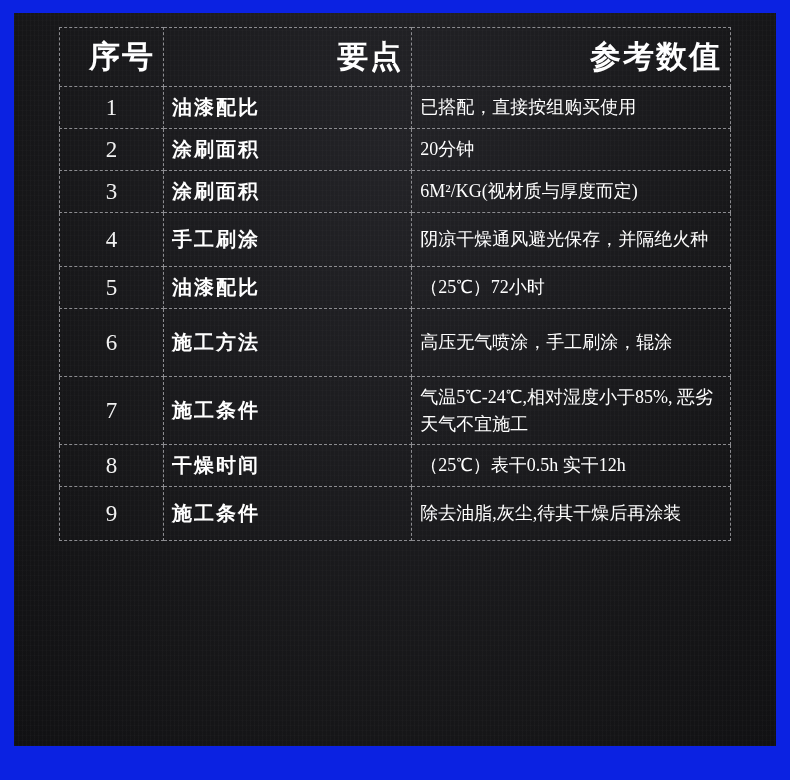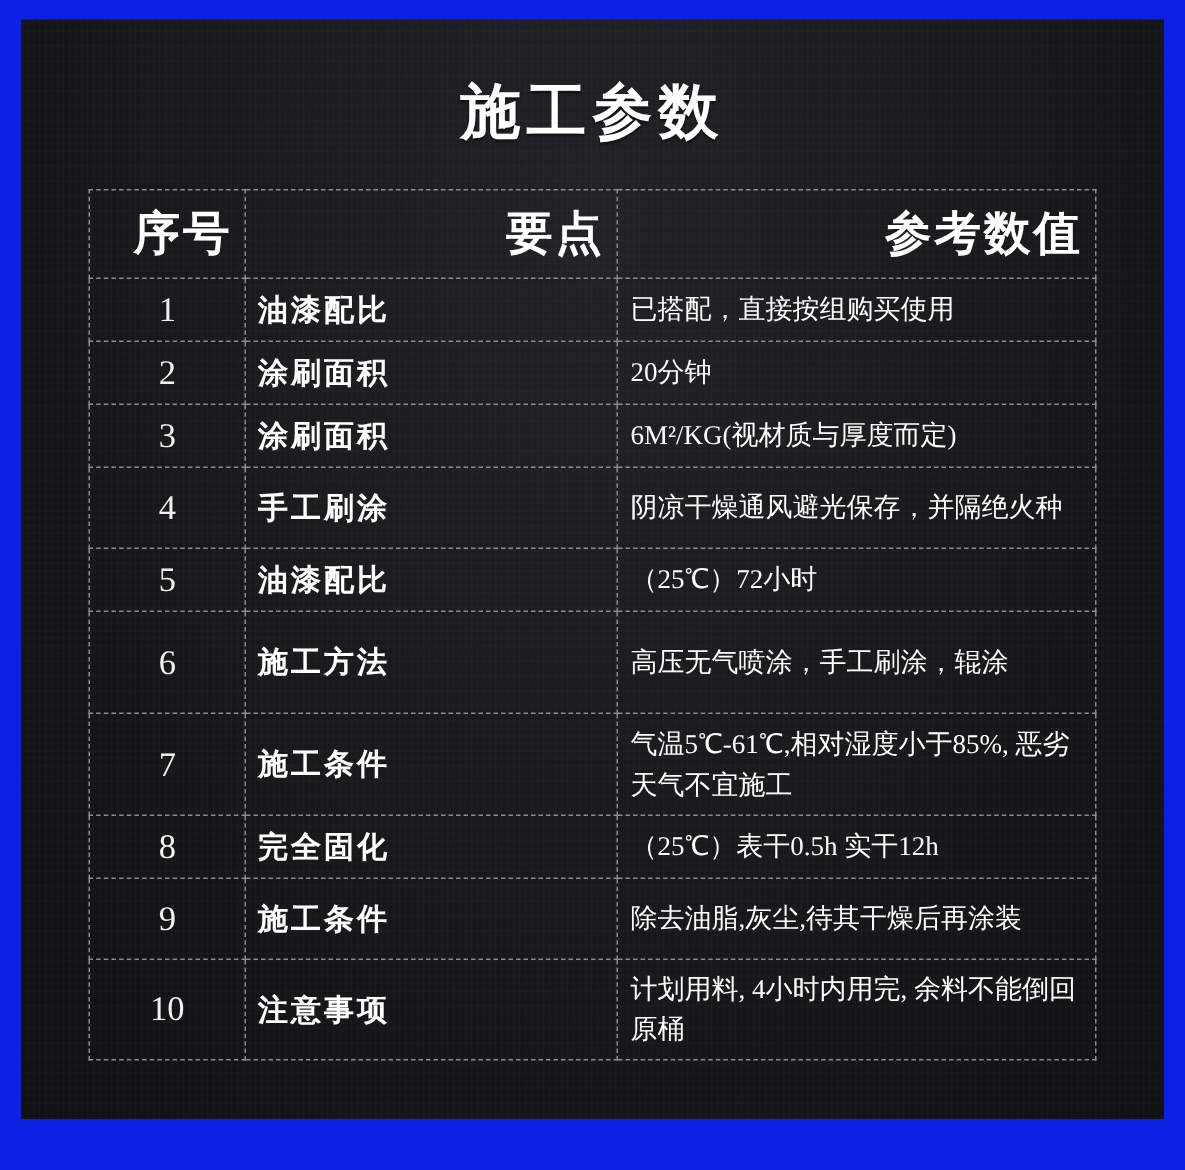--- a/index.html
+++ b/index.html
@@ -106,21 +106,20 @@
   .r-h1 { height: 42px; }
   .r-h2 { height: 54px; }
   .r-h3 { height: 68px; }
 </style>
 </head>
 <body>
 
 <div class="frame">
   <div class="panel">
 
-    <div class="title">施工参数</div>
 
     <div class="table-wrap">
       <table class="params">
         <colgroup>
           <col class="c-no">
           <col class="c-point">
           <col class="c-value">
         </colgroup>
         <thead>
           <tr>
@@ -156,35 +155,30 @@
             <td class="value center">（25℃）72小时</td>
           </tr>
           <tr class="r-h3">
             <td class="no">6</td>
             <td class="point">施工方法</td>
             <td class="value">高压无气喷涂，手工刷涂，辊涂</td>
           </tr>
           <tr class="r-h3">
             <td class="no">7</td>
             <td class="point">施工条件</td>
-            <td class="value">气温5℃-61℃,相对湿度小于85%, 恶劣天气不宜施工</td>
+            <td class="value">气温5℃-24℃,相对湿度小于85%, 恶劣天气不宜施工</td>
           </tr>
           <tr class="r-h1">
             <td class="no">8</td>
-            <td class="point">完全固化</td>
+            <td class="point">干燥时间</td>
             <td class="value center">（25℃）表干0.5h   实干12h</td>
           </tr>
           <tr class="r-h2">
             <td class="no">9</td>
             <td class="point">施工条件</td>
             <td class="value">除去油脂,灰尘,待其干燥后再涂装</td>
-          </tr>
-          <tr class="r-h2">
-            <td class="no">10</td>
-            <td class="point">注意事项</td>
-            <td class="value">计划用料, 4小时内用完, 余料不能倒回原桶</td>
           </tr>
         </tbody>
       </table>
     </div>
 
   </div>
 </div>
 
 </body></html>

